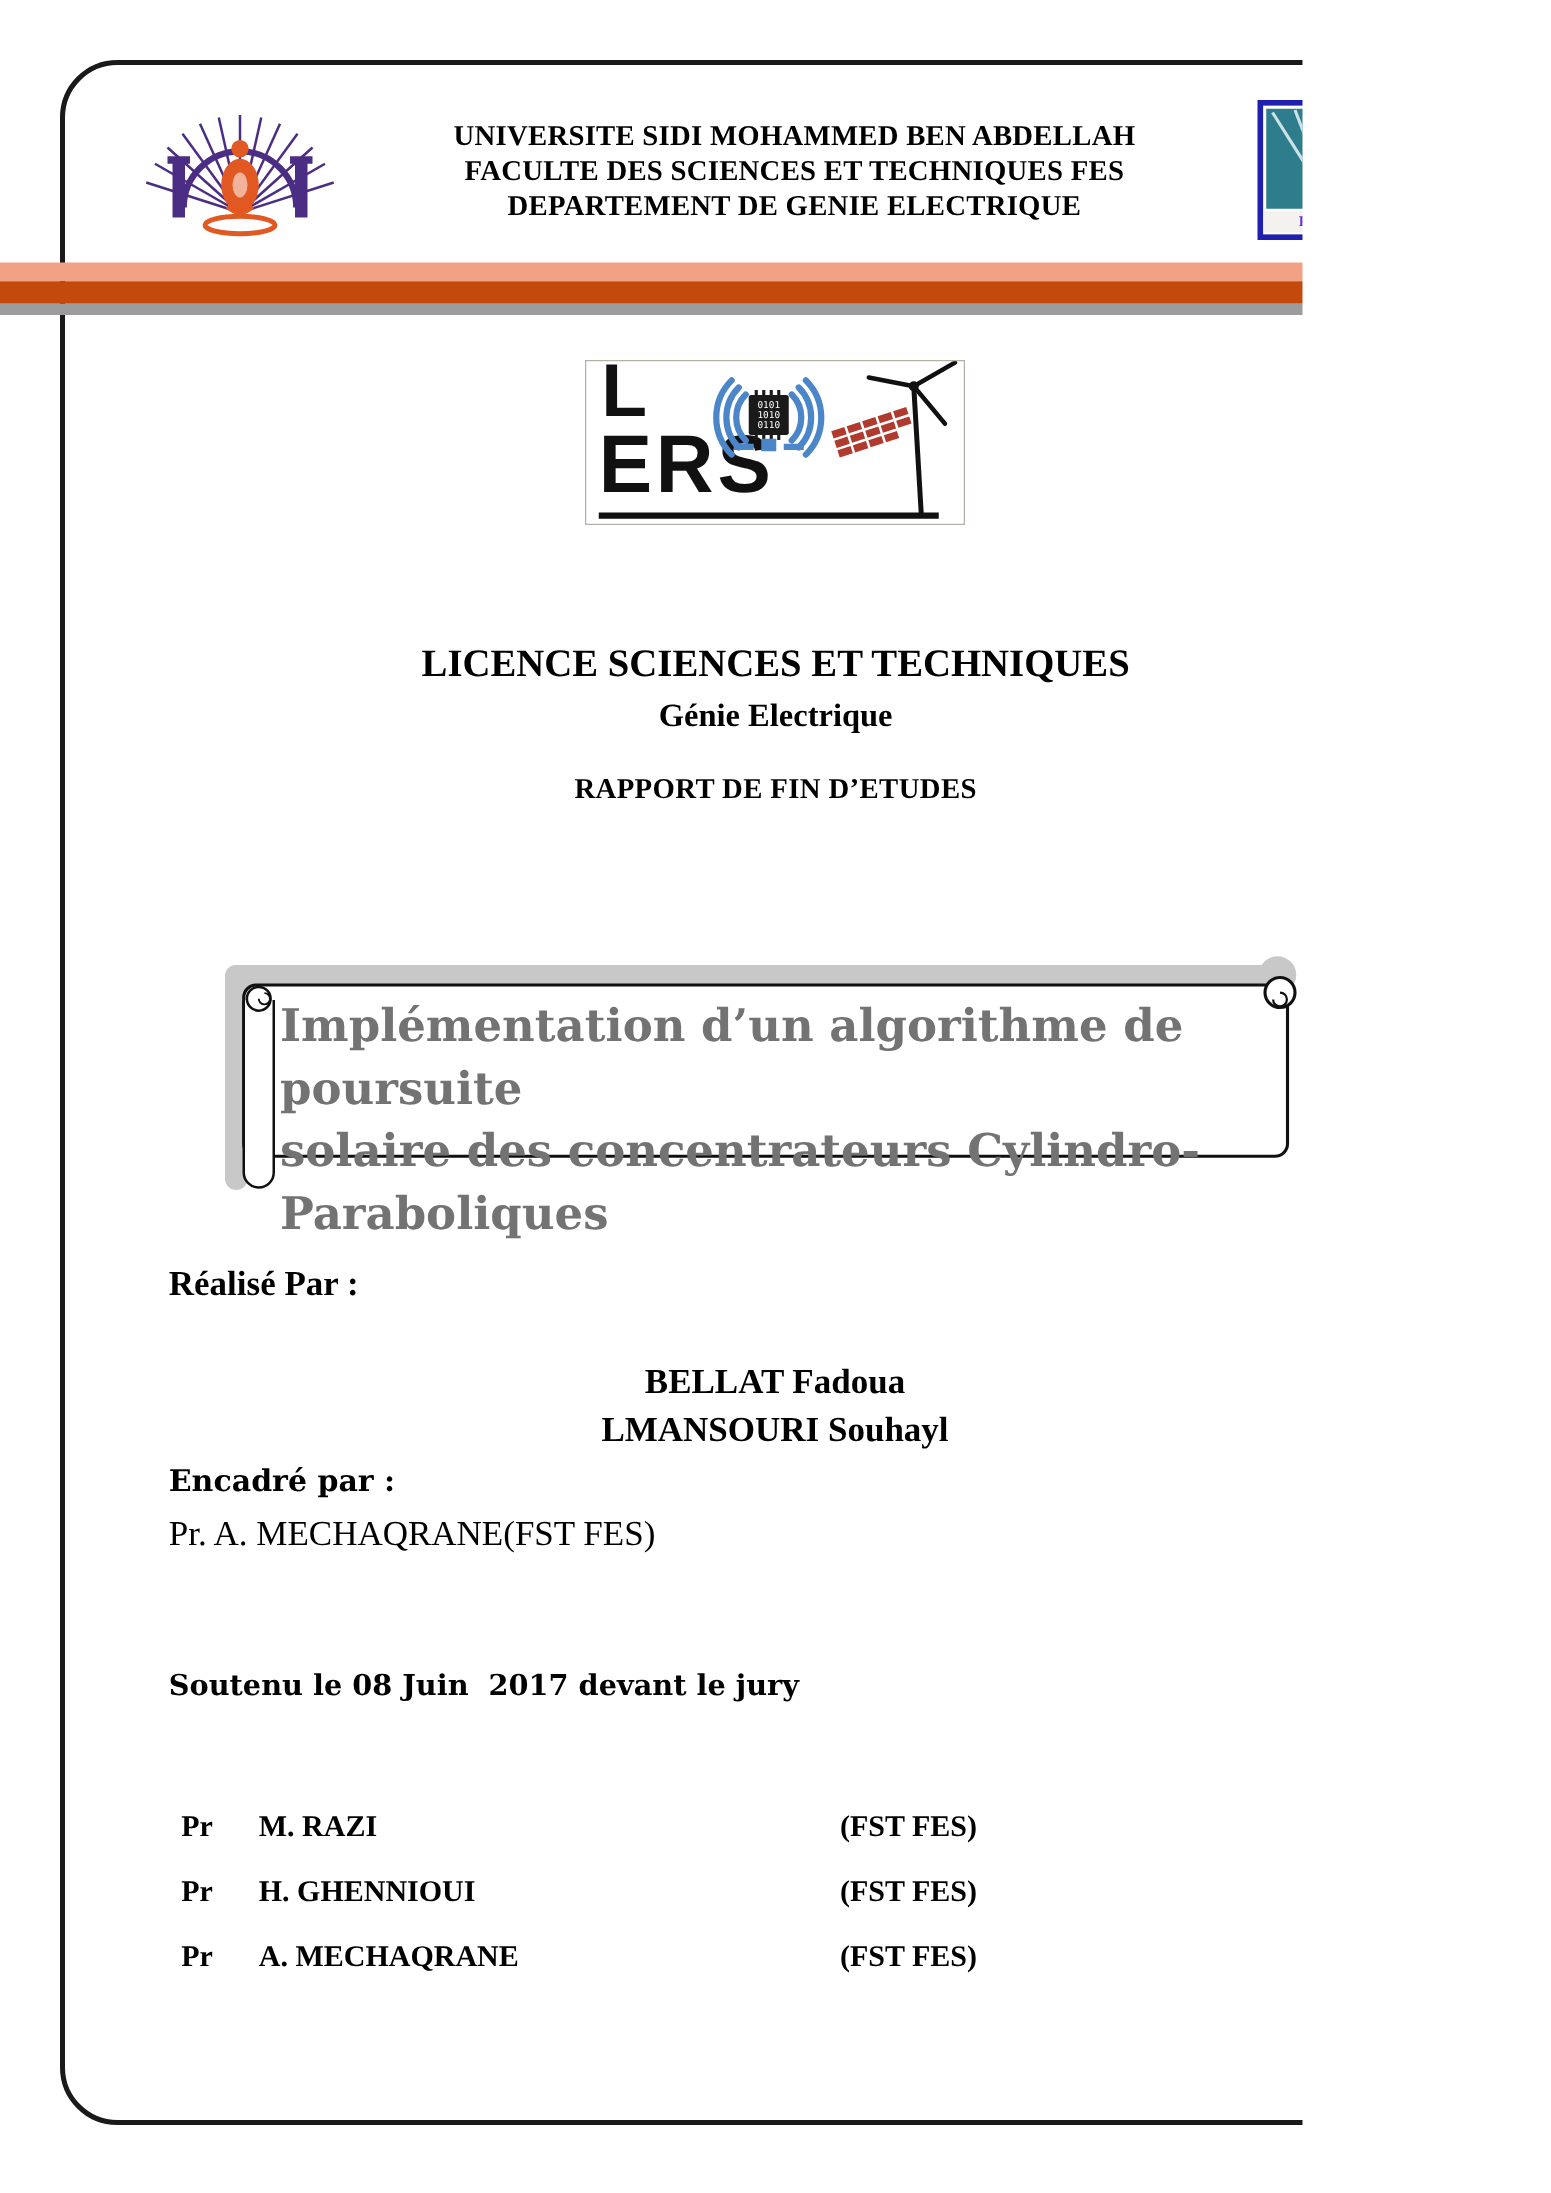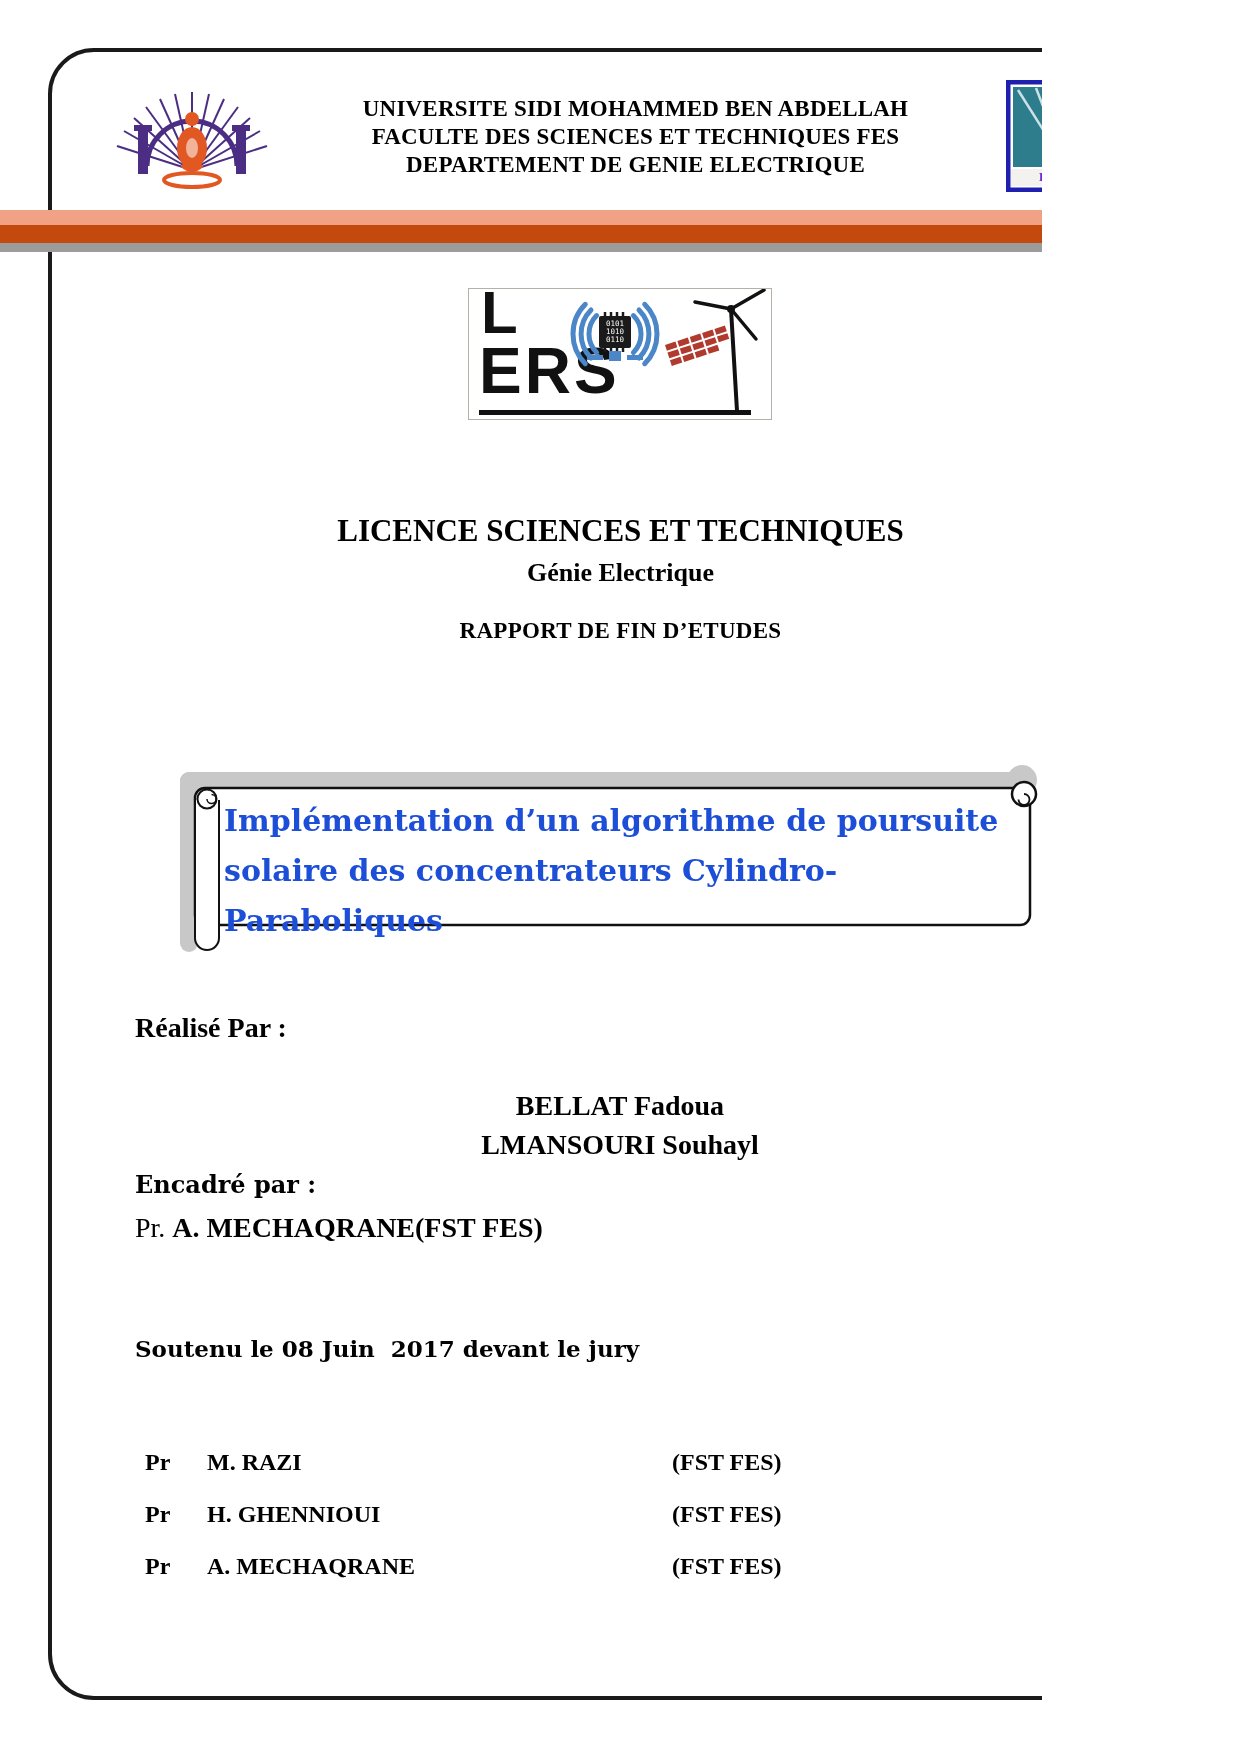--- a/index.html
+++ b/index.html
@@ -32,29 +32,29 @@
   
   .center-line{left:0;width:1241px;text-align:center;z-index:3;font-weight:bold;}
   .licence{top:513px;font-size:31px;}
   .genie{top:558px;font-size:26px;}
   .rapport{top:618px;font-size:23px;letter-spacing:.3px;}
   .intitule{top:696px;font-size:28px;}
   
   .banner-wrap{left:150px;top:752px;width:920px;height:215px;z-index:3;}
   .banner-wrap svg{position:absolute;left:0;top:0;}
   .banner-text{position:absolute;left:74px;top:44px;width:800px;
-        font-family:"DejaVu Serif",serif;font-weight:bold;font-size:30px;line-height:50px;color:#1d4ed8;}
+        font-family:"DejaVu Serif",serif;font-weight:bold;font-size:36px;line-height:50px;color:#737373;}
   
   .realise{left:135px;top:1012px;font-size:28px;font-weight:bold;z-index:3;}
   .names{left:300px;top:1086px;width:640px;text-align:center;z-index:3;
         font-size:28px;font-weight:bold;line-height:39px;}
   .encadre{left:135px;top:1170px;font-size:24px;font-weight:bold;z-index:3;
         font-family:"DejaVu Serif",serif;}
   .supervisor{left:135px;top:1212px;font-size:28px;z-index:3;}
-  .supervisor .bold{font-weight:bold;text-align:center;}
+  .supervisor .bold{font-weight:normal;text-align:center;}
   .soutenu{left:135px;top:1335px;font-size:23px;font-weight:bold;z-index:3;
         font-family:"DejaVu Serif",serif;white-space:pre;}
   .jury-row{left:135px;width:960px;z-index:3;font-size:24px;font-weight:bold;}
   .jury-row .jtitle{position:absolute;left:0;margin-left:10px;}
   .jury-row .jname{position:absolute;left:72px;}
   .jury-row .jaff{position:absolute;left:537px;}
   .jr0{top:1449px;} .jr1{top:1501px;} .jr2{top:1553px;}
 </style>
 </head>
 <body>

